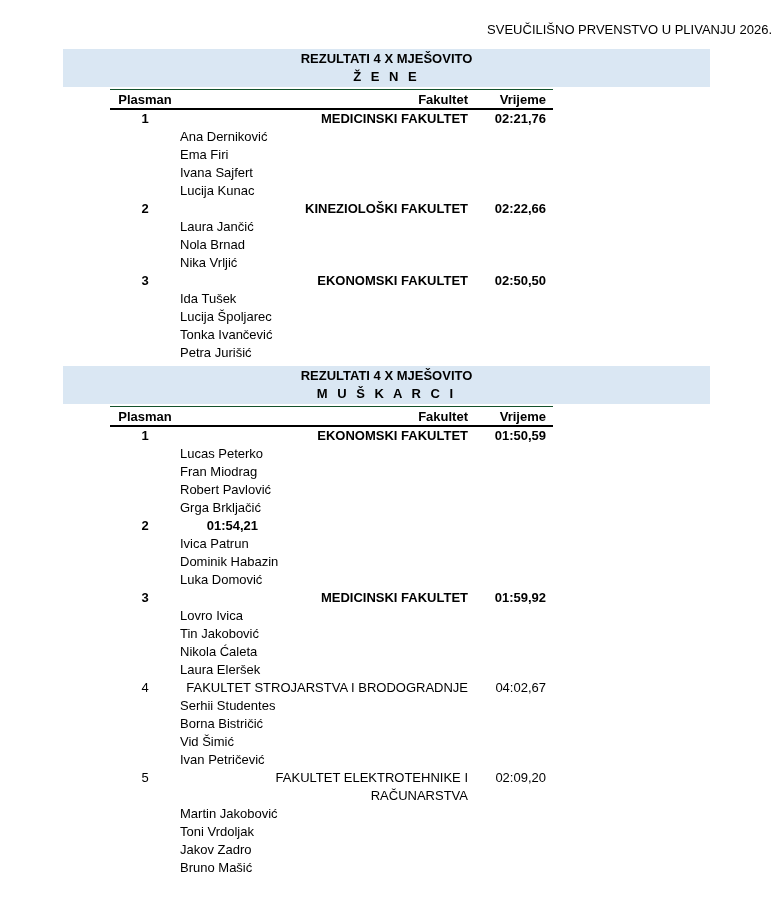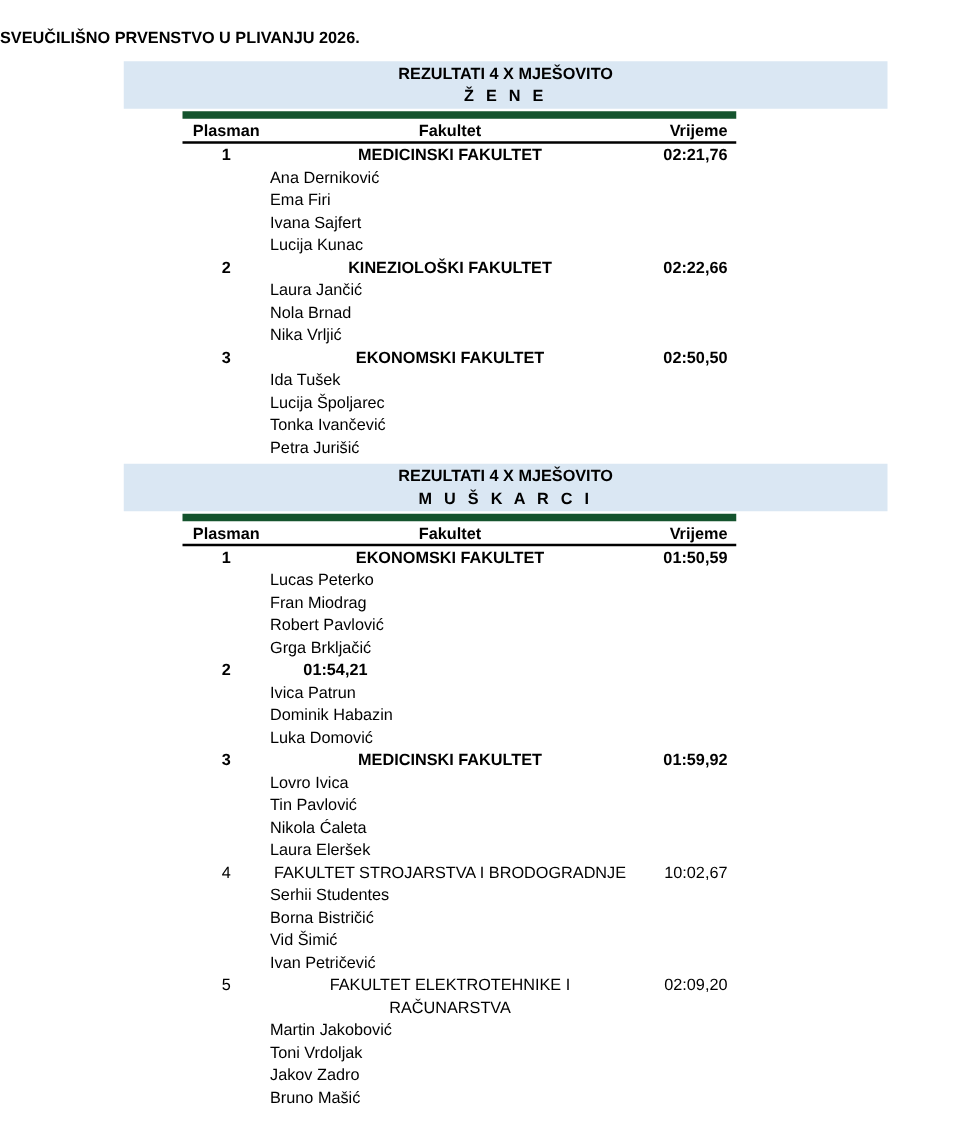--- a/index.html
+++ b/index.html
@@ -10,57 +10,58 @@
     background: #ffffff;
     color: var(--ink);
     font-family: "Liberation Sans", sans-serif;
     font-size: 13px;
     overflow: hidden;
   }
   .page { width: 772px; height: 906px; }
 
   .doc-title {
     margin-top: 20px;
-    text-align: left;
-    font-weight: bold;
+    text-align: right;
+    font-weight: normal;
     font-size: 13px;
     line-height: 19px;
+    margin-left: 44px;
   }
 
   .band {
     margin: 10px 62px 0 63px;
     background: var(--band-bg);
     text-align: center;
     font-weight: bold;
     padding: 1px 0;
   }
   .band-line { line-height: 18px; }
   .band-line.spaced { letter-spacing: 3px; }
 
   .rtable {
     margin-left: 110px;
     width: 443px;
     margin-top: 2px;
   }
   .thead {
     display: flex;
-    border-top: 6px solid #14532d;
+    border-top: 1px solid #14532d;
     border-bottom: 2px solid #000;
     font-weight: bold;
     line-height: 17px;
     padding: 1px 0 0 0;
   }
   .line { display: flex; line-height: 18px; }
   .col-pl { width: 70px; text-align: center; flex: none; }
-  .col-fk { flex: 1; text-align: center; }
+  .col-fk { flex: 1; text-align: right; }
   .col-vr { width: 85px; text-align: right; padding-right: 7px; flex: none; }
   .team .main { font-weight: bold; }
   .team.reg .main { font-weight: normal; }
   .swimmer { padding-left: 70px; text-align: center; }
-  .sect { margin-top: 0; padding-left: 36px; }
+  .sect { margin-top: 0; }
   .sect + .sect .band { margin-top: 4px; }
 </style>
 </head>
 <body>
 
 <div class="page">
 
   <div class="doc-title">SVEUČILIŠNO PRVENSTVO U PLIVANJU 2026.</div>
 
   <section class="sect">
@@ -148,30 +149,30 @@
         <div class="line swimmer">Luka Domović</div>
       </div>
 
       <div class="team">
         <div class="line main">
           <div class="col-pl">3</div>
           <div class="col-fk">MEDICINSKI FAKULTET</div>
           <div class="col-vr">01:59,92</div>
         </div>
         <div class="line swimmer">Lovro Ivica</div>
-        <div class="line swimmer">Tin Pavlović</div>
+        <div class="line swimmer">Tin Jakobović</div>
         <div class="line swimmer">Nikola Ćaleta</div>
         <div class="line swimmer">Laura Eleršek</div>
       </div>
 
       <div class="team reg">
         <div class="line main">
           <div class="col-pl">4</div>
           <div class="col-fk">FAKULTET STROJARSTVA I BRODOGRADNJE</div>
-          <div class="col-vr">10:02,67</div>
+          <div class="col-vr">04:02,67</div>
         </div>
         <div class="line swimmer">Serhii Studentes</div>
         <div class="line swimmer">Borna Bistričić</div>
         <div class="line swimmer">Vid Šimić</div>
         <div class="line swimmer">Ivan Petričević</div>
       </div>
 
       <div class="team reg">
         <div class="line main">
           <div class="col-pl">5</div>

